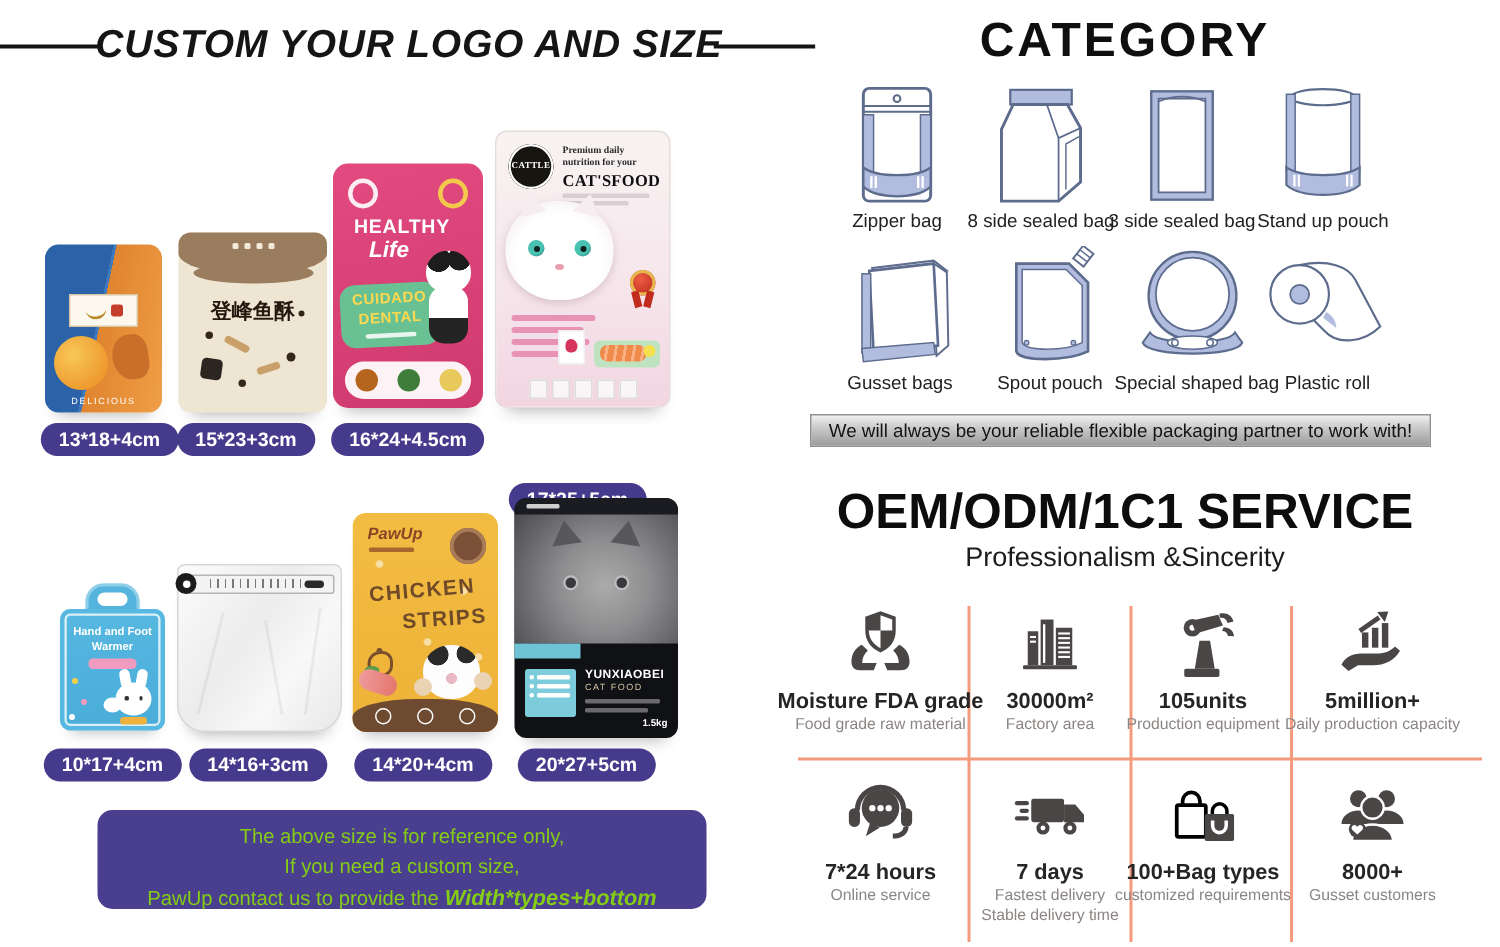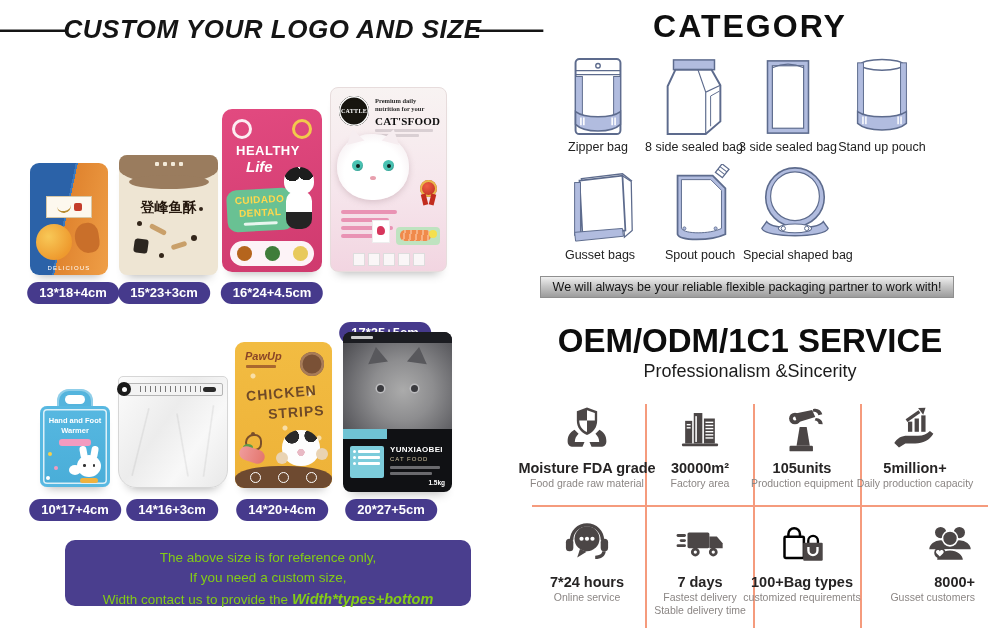--- a/index.html
+++ b/index.html
@@ -393,21 +393,21 @@
   </div>
 
   <div class="pill" style="left:75px;top:499px;">10*17+4cm</div>
   <div class="pill" style="left:172px;top:499px;">14*16+3cm</div>
   <div class="pill" style="left:282px;top:499px;">14*20+4cm</div>
   <div class="pill" style="left:391px;top:499px;">20*27+5cm</div>
 
   <div class="note">
     <div>The above size is for reference only,</div>
     <div>If you need a custom size,</div>
-    <div><span>Width contact us to provide the</span><span class="hl">Width*types+bottom</span></div>
+    <div><span>PawUp contact us to provide the</span><span class="hl">Width*types+bottom</span></div>
   </div>
 
   <div class="cat-title">CATEGORY</div>
 
   <div class="cat-item" style="left:546px;top:56px;">
     <svg viewBox="0 0 92 84">
       <rect class="cw" x="23" y="3" width="46" height="77" rx="4" stroke-width="2"></rect>
       <circle class="cl" cx="46" cy="10" r="2.3" stroke-width="1.4"></circle>
       <path class="cl" d="M23 15h46M23 19h46" stroke-width="1.3"></path>
       <rect class="cf" x="23" y="21" width="7" height="39" stroke-width="1"></rect>
@@ -472,20 +472,29 @@
   <div class="cat-item" style="left:743px;top:164px;">
     <svg viewBox="0 0 92 84">
       <circle class="cf" cx="46" cy="34" r="30" stroke-width="1.6"></circle>
       <circle class="cw" cx="46" cy="33" r="25" stroke-width="1.2"></circle>
       <path class="cf" d="M17 59c5 9 53 9 58 0l5 7c-3 10-65 10-68 0z" stroke-width="1.4"></path>
       <ellipse class="cw" cx="46" cy="66" rx="17" ry="4.5" stroke-width="1.1"></ellipse>
       <circle class="cw" cx="34" cy="66" r="2.2" stroke-width="1"></circle>
       <circle class="cw" cx="58" cy="66" r="2.2" stroke-width="1"></circle>
     </svg>
     <div class="clabel">Special shaped bag</div>
+  </div>
+  <div class="cat-item" style="left:833px;top:164px;">
+    <svg viewBox="0 0 92 84">
+      <path class="cw" d="M27 13c20-4 33 1 38 10l17 32c-11 11-29 13-38 3L28 42z" stroke-width="1.5"></path>
+      <path class="cf" d="M45 45c4 2 7 6 7 11l-9-7z" stroke-width="0"></path>
+      <circle class="cw" cx="27" cy="33" r="20" stroke-width="1.5"></circle>
+      <circle class="cf" cx="27" cy="33" r="6.5" stroke-width="1.2"></circle>
+    </svg>
+    <div class="clabel">Plastic roll</div>
   </div>
 
   <div class="banner">We will always be your reliable flexible packaging partner to work with!</div>
 
   <div class="oem-title">OEM/ODM/1C1 SERVICE</div>
   <div class="oem-sub">Professionalism &amp;Sincerity</div>
 
   <div class="vline" style="left:645px;"></div>
   <div class="vline" style="left:753px;"></div>
   <div class="vline" style="left:860px;"></div>
@@ -583,21 +592,21 @@
     <svg class="sicon" viewBox="0 0 64 64">
       <path fill="none" stroke="currentColor" stroke-width="3.2" d="M14.6 21.5v-3.5a7.4 7.4 0 0 1 14.8 0v3.5"></path>
       <rect fill="none" stroke="currentColor" stroke-width="3.2" x="9.6" y="21.5" width="24.8" height="27" rx="1.5"></rect>
       <path fill="none" stroke="currentColor" stroke-width="3" d="M40 29.5v-3a6.2 6.2 0 0 1 12.4 0v3"></path>
       <rect x="33.5" y="29" width="25" height="23" rx="1.5"></rect>
       <path fill="none" stroke="#fff" stroke-width="3" d="M40.2 34.5v4.6a5.8 5.8 0 0 0 11.6 0v-4.6"></path>
     </svg>
     <div class="stitle">100+Bag types</div>
     <div class="ssub">customized requirements</div>
   </div>
-  <div class="stat" style="left:855px;top:520px;align-items:flex-end;">
+  <div class="stat" style="left:855px;top:520px;">
     <svg class="sicon" viewBox="0 0 64 64">
       <circle cx="20" cy="16" r="7.2"></circle>
         <circle cx="44" cy="16" r="7.2"></circle>
       <path d="M5.5 37.5a14.5 11.5 0 0 1 29 0z"></path>
       <path d="M29.5 37.5a14.5 11.5 0 0 1 29 0z"></path>
       <circle cx="32" cy="23.5" r="9.6" stroke="#fff" stroke-width="2"></circle>
       <path d="M14.5 52a17.5 14 0 0 1 35 0z" stroke="#fff" stroke-width="2"></path>
       <circle cx="19" cy="42" r="7.2"></circle>
       <path fill="#fff" d="M19 46.6l-4-3.8a2.5 2.5 0 1 1 4-2.6 2.5 2.5 0 1 1 4 2.6z"></path>
     </svg>

